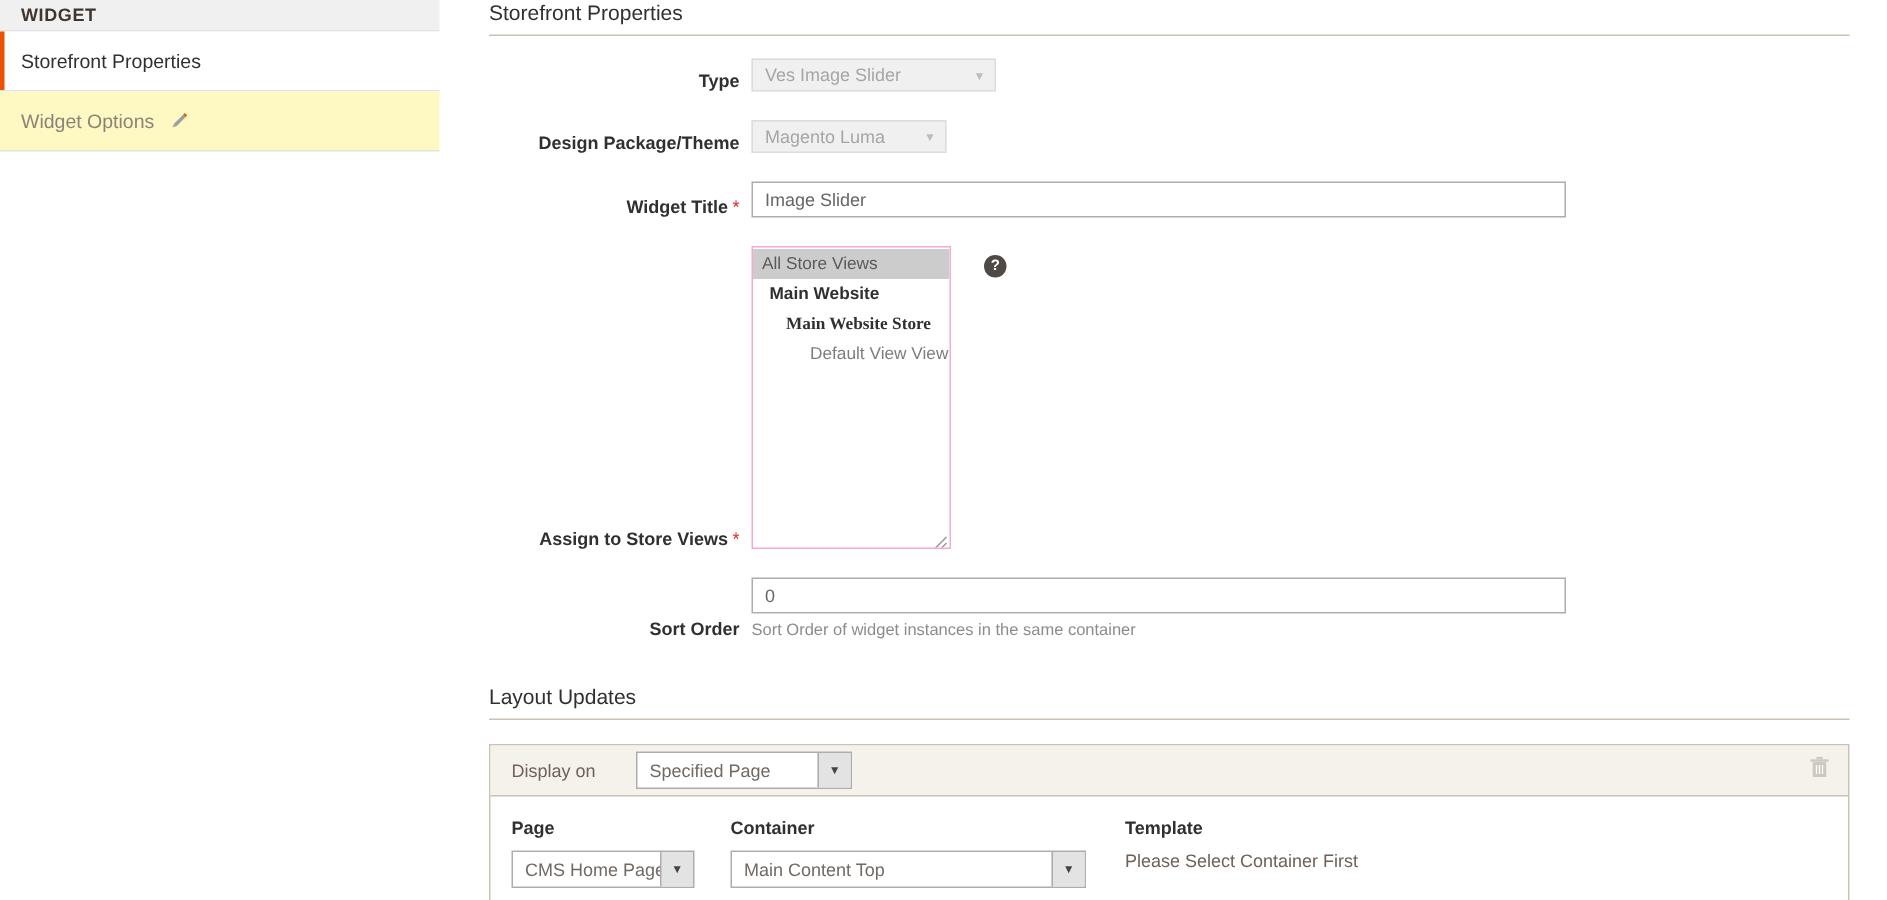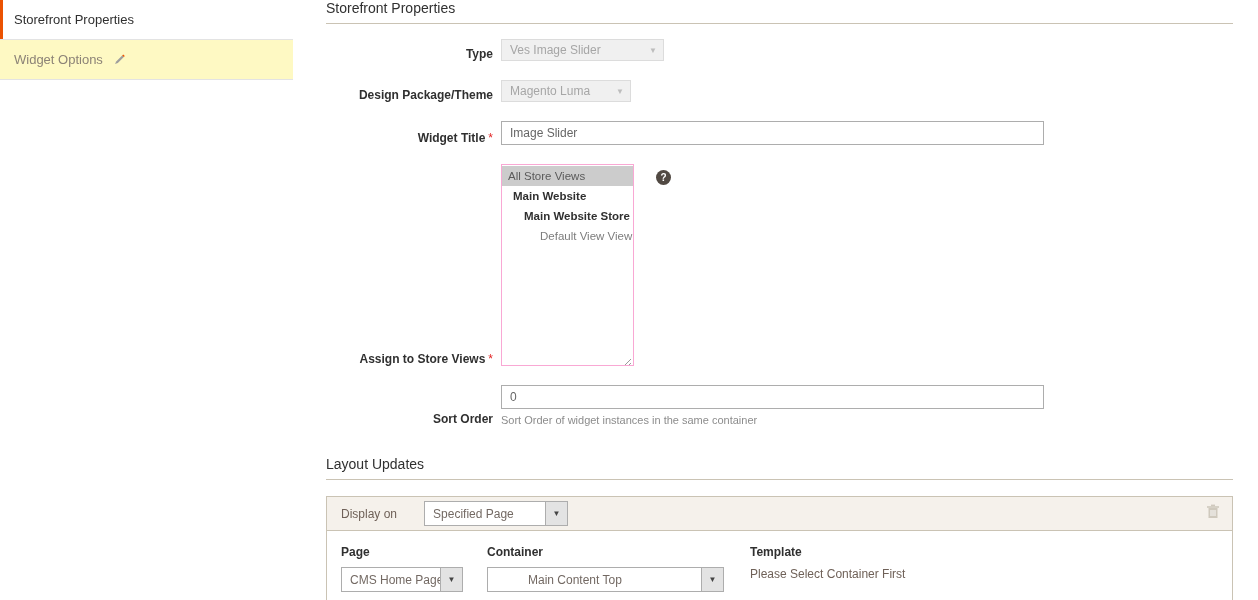--- a/index.html
+++ b/index.html
@@ -121,21 +121,21 @@
     overflow: hidden;
     padding-top: 1px;
   }
   .ms-option {
     font-size: 11.5px; line-height: 20px;
     padding-left: 6px; color: #303030;
     white-space: nowrap;
   }
   .ms-option.selected { background: #cccccc; color: #5a5a5a; }
   .ms-option.lvl1 { font-weight: bold; padding-left: 11px; }
-  .ms-option.lvl2 { font-weight: bold; padding-left: 22px; }
+  .ms-option.lvl2 { font-weight: bold; padding-left: 22px; font-family: Liberation Serif, serif; }
   .ms-option.lvl3 { padding-left: 38px; color: #7d7d7d; }
   .resize-grip {
     position: absolute; right: 1px; bottom: 1px;
     width: 10px; height: 10px;
   }
   .help-icon {
     margin-left: 22px; margin-top: 6px;
     width: 15px; height: 15px; border-radius: 50%;
     background: #514943;
     color: #fff; font-size: 10px; font-weight: bold;
@@ -185,28 +185,31 @@
   }
   .select-ctl .btn {
     width: 22px;
     background: #e3e3e3;
     border-left: 1px solid #adadad;
     display: flex; align-items: center; justify-content: center;
     color: #444; font-size: 8px;
   }
   .w-display { width: 144px; }
   .w-page { width: 122px; }
-  .w-container { width: 237px; padding-left: 32px; }
+  .w-container { width: 237px; }
 </style>
 </head>
 <body>
 
 <div class="page">
 
   <div class="sidebar">
+    <div class="sidebar-header">
+      <span class="sidebar-header-title">WIDGET</span>
+    </div>
 
     <div class="sidebar-item active">
       <span>Storefront Properties</span>
     </div>
 
     <div class="sidebar-item inactive">
       <span>Widget Options</span>
       <span class="pencil-icon">
         <svg width="13" height="13" viewBox="0 0 13 13">
           <path d="M2 11 L3.2 8.4 L9.2 2.4 L10.8 4 L4.8 10 Z" fill="#9e9e9e"></path>

